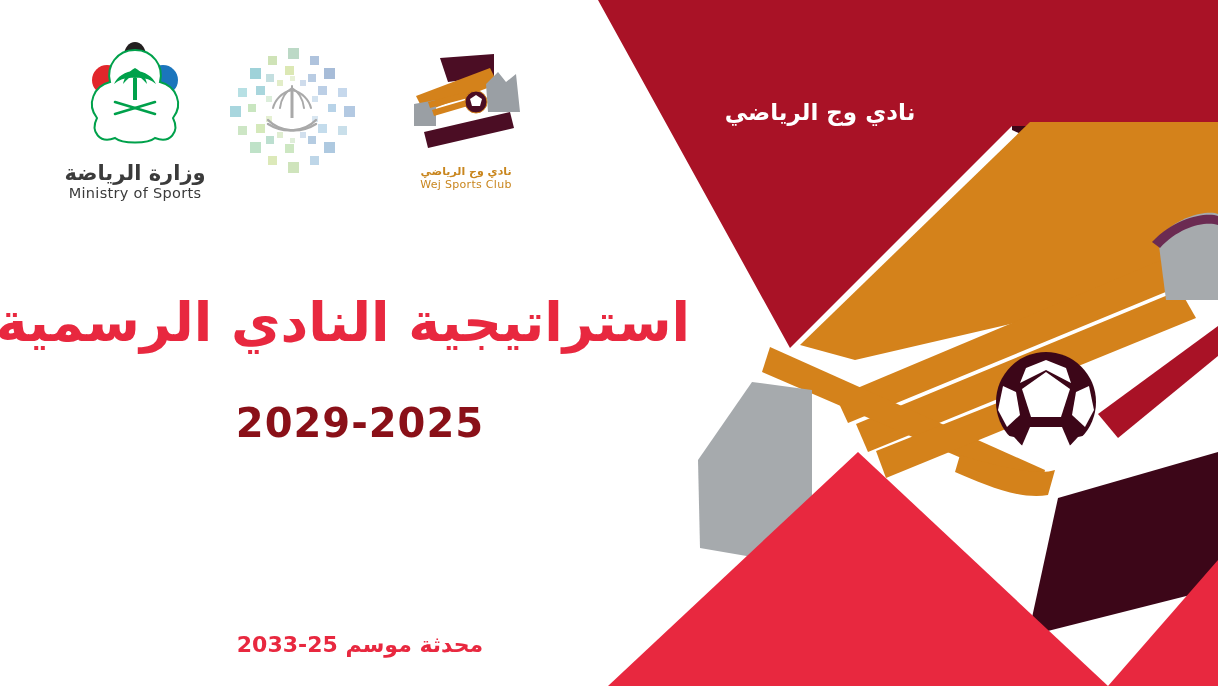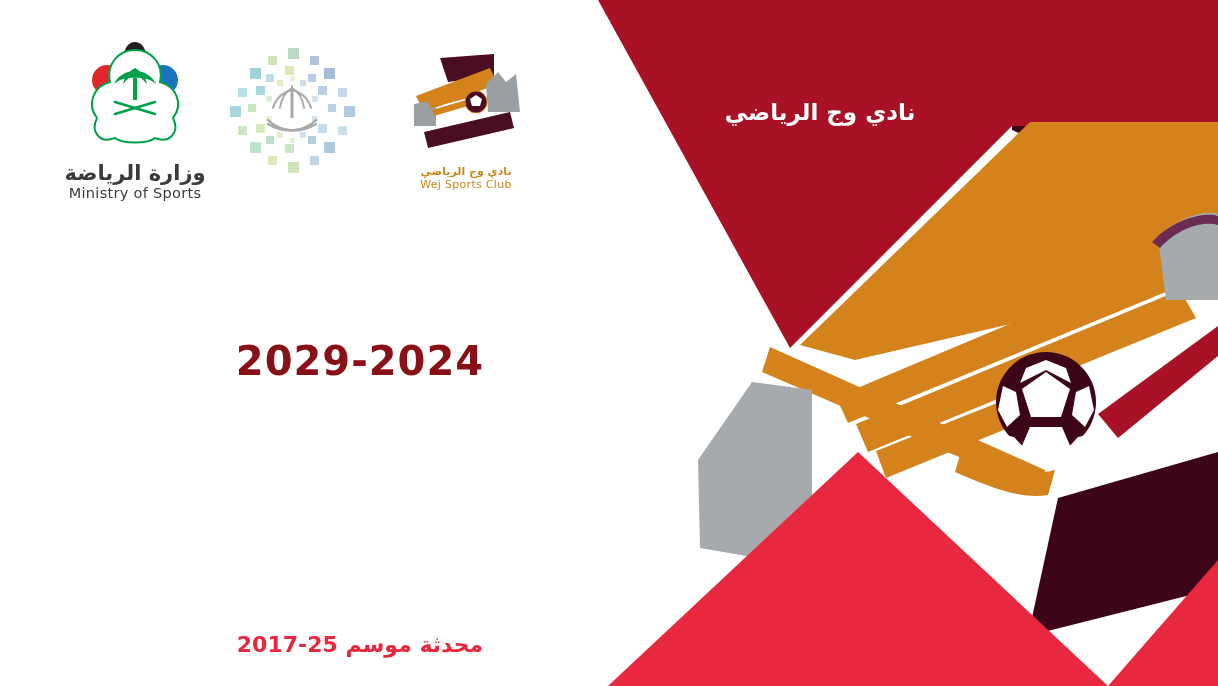--- a/index.html
+++ b/index.html
@@ -282,18 +282,19 @@
       </svg>
       <div class="logo-caption-ar" style="font-size:11px;color:#C9861E;margin-top:-4px;">نادي وج الرياضي</div>
       <div class="logo-caption-en" style="font-size:11px;color:#C9861E;font-weight:400;">Wej Sports Club</div>
     </div>
 
   </div>
 
   <div class="club-name-red">نادي وج الرياضي</div>
 
   <div class="headline">
-    <div class="headline-years">2029-2024</div>
+    <div class="headline-title">استراتيجية النادي الرسمية</div>
+    <div class="headline-years">2029-2025</div>
   </div>
 
-  <div class="footer-note">محدثة موسم 25-2017</div>
+  <div class="footer-note">محدثة موسم 25-2033</div>
 
 </div>
 
 </body></html>

